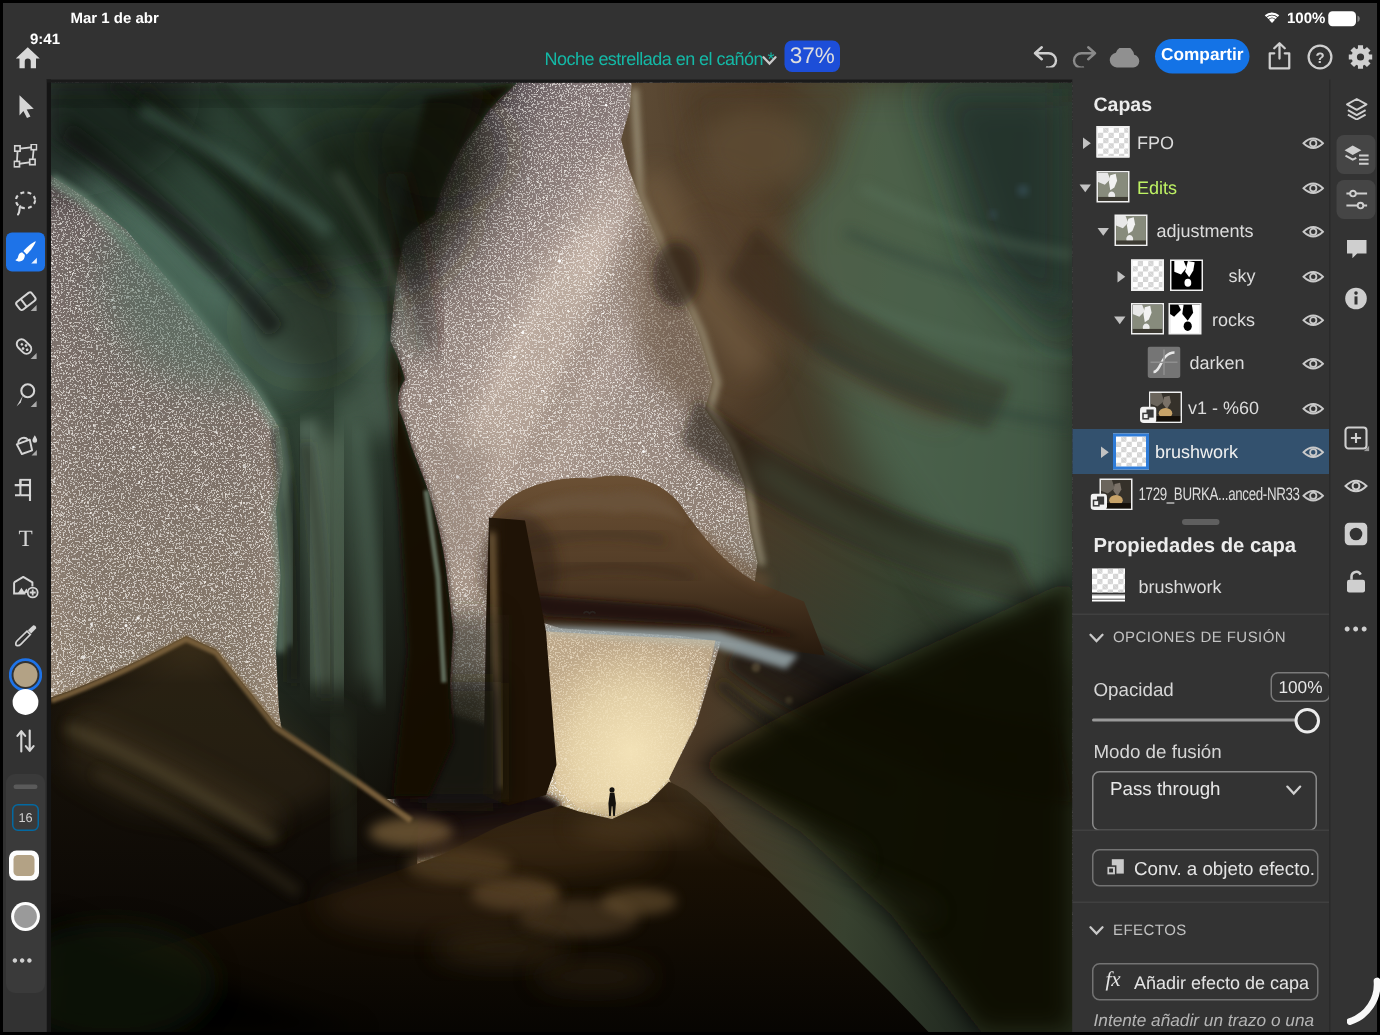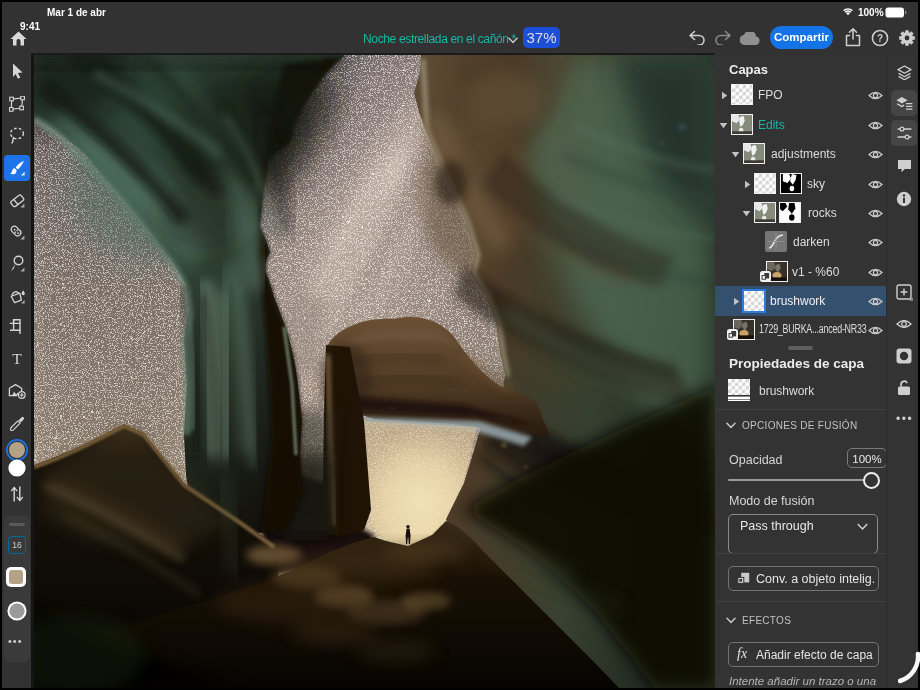--- a/index.html
+++ b/index.html
@@ -556,21 +556,21 @@
   <svg class="ic" style="left:4px;top:69px" width="9" height="7" viewBox="0 0 9 7">
           <path d="M0.7 1 L8.3 1 L4.5 6.2 Z" fill="#c2c2c2"></path>
         </svg>
   <svg class="ic" style="left:16px;top:61px;border:1px solid #f0f0f0;box-sizing:border-box" width="22" height="21" viewBox="0 0 22 21">
           <rect width="22" height="21" fill="#878b7c"></rect>
           <path d="M0 0 L7 0 L9 5 L5 9 L0 7 Z" fill="#e8e8e8"></path>
           <path d="M9 2 L13 1 L14 6 L12 11 L9 13 L8 7 Z" fill="#f2f2f2"></path>
           <path d="M10 14 a2.5 3 0 1 0 0.1 0 Z" fill="#ececec"></path>
           <rect y="18" width="22" height="3" fill="#3c3a32"></rect>
         </svg>
-  <div style="position:absolute;left:43px;top:65px;font-size:12px;color:#14b8a6;white-space:nowrap;">Edits</div>
+  <div style="position:absolute;left:43px;top:65px;font-size:12px;color:#bef264;white-space:nowrap;">Edits</div>
   <svg class="ic" style="left:153px;top:67px" width="15" height="11" viewBox="0 0 15 11">
           <path d="M1 5.5 Q7.5 -0.8 14 5.5 Q7.5 11.8 1 5.5 Z" fill="none" stroke="#c9c9c9" stroke-width="1.2"></path>
           <circle cx="7.5" cy="5.5" r="2.1" fill="none" stroke="#c9c9c9" stroke-width="1.2"></circle>
         </svg>
   <svg class="ic" style="left:16px;top:98px" width="9" height="7" viewBox="0 0 9 7">
           <path d="M0.7 1 L8.3 1 L4.5 6.2 Z" fill="#c2c2c2"></path>
         </svg>
   <svg class="ic" style="left:28px;top:90px;border:1px solid #f0f0f0;box-sizing:border-box" width="22" height="21" viewBox="0 0 22 21">
           <rect width="22" height="21" fill="#878b7c"></rect>
           <path d="M0 0 L7 0 L9 5 L5 9 L0 7 Z" fill="#e8e8e8"></path>
@@ -586,21 +586,21 @@
   <svg class="ic" style="left:29px;top:127px" width="7" height="9" viewBox="0 0 7 9">
           <path d="M1 0.7 L1 8.3 L6.2 4.5 Z" fill="#c2c2c2"></path>
         </svg>
   <div class="checker" style="position:absolute;left:39px;top:120px;width:22px;height:21px;border:1px solid #f0f0f0;box-sizing:border-box;"></div>
   <svg class="ic" style="left:65px;top:120px;border:1px solid #f0f0f0;box-sizing:border-box" width="22" height="21" viewBox="0 0 22 21">
           <rect width="22" height="21" fill="#000"></rect>
           <path d="M2 0 L9 0 L11 5 L7 10 L2 8 Z" fill="#fff"></path>
           <path d="M12 0 L17 1 L16 7 L13 12 L10 8 Z" fill="#fff"></path>
           <ellipse cx="12" cy="16" rx="2.5" ry="3" fill="#fff"></ellipse>
         </svg>
-  <div style="position:absolute;left:92px;top:124px;font-size:12px;color:#dcdcdc;white-space:nowrap;">sky</div>
+  <div style="position:absolute;left:104px;top:124px;font-size:12px;color:#dcdcdc;white-space:nowrap;">sky</div>
   <svg class="ic" style="left:153px;top:126px" width="15" height="11" viewBox="0 0 15 11">
           <path d="M1 5.5 Q7.5 -0.8 14 5.5 Q7.5 11.8 1 5.5 Z" fill="none" stroke="#c9c9c9" stroke-width="1.2"></path>
           <circle cx="7.5" cy="5.5" r="2.1" fill="none" stroke="#c9c9c9" stroke-width="1.2"></circle>
         </svg>
   <svg class="ic" style="left:27px;top:157px" width="9" height="7" viewBox="0 0 9 7">
           <path d="M0.7 1 L8.3 1 L4.5 6.2 Z" fill="#c2c2c2"></path>
         </svg>
   <svg class="ic" style="left:39px;top:149px;border:1px solid #f0f0f0;box-sizing:border-box" width="22" height="21" viewBox="0 0 22 21">
           <rect width="22" height="21" fill="#878b7c"></rect>
           <path d="M0 0 L7 0 L9 5 L5 9 L0 7 Z" fill="#e8e8e8"></path>
@@ -698,21 +698,21 @@
           <path d="M1.2 1.4 L5.5 6 L9.8 1.4" stroke="#d0d0d0" stroke-width="1.5" fill="none" stroke-linecap="round"></path>
         </svg>
   </div>
   <div style="position:absolute;left:0px;top:500px;width:171px;height:1px;background:#404040;"></div>
   <div style="position:absolute;left:13px;top:513px;width:151px;height:25px;border:1.3px solid #737373;border-radius:5px;box-sizing:border-box;">
     <svg class="ic" style="left:8px;top:5px" width="13" height="13" viewBox="0 0 13 13">
       <rect x="4.2" y="0.8" width="8" height="9.6" fill="#c9c9c9"></rect>
       <rect x="0.8" y="5.4" width="6" height="6" fill="#c9c9c9" stroke="#333" stroke-width="1"></rect>
       <rect x="2.4" y="7" width="2.6" height="2.6" fill="#333"></rect>
     </svg>
-    <span style="position:absolute;left:27px;top:4.5px;font-size:12.5px;color:#e4e4e4;">Conv. a objeto intelig.</span>
+    <span style="position:absolute;left:27px;top:4.5px;font-size:12.5px;color:#e4e4e4;">Conv. a objeto efecto.</span>
   </div>
   <div style="position:absolute;left:0px;top:548px;width:171px;height:1px;background:#404040;"></div>
   <svg class="ic" style="left:11px;top:564px" width="10" height="7" viewBox="0 0 10 7">
         <path d="M1 1.2 L5 5.4 L9 1.2" stroke="#c9c9c9" stroke-width="1.5" fill="none" stroke-linecap="round"></path>
       </svg>
   <div style="position:absolute;left:27px;top:562px;font-size:10px;color:#c2c2c2;letter-spacing:0.3px;">EFECTOS</div>
   <div style="position:absolute;left:13px;top:589px;width:151px;height:25px;border:1.3px solid #737373;border-radius:5px;box-sizing:border-box;">
     <span style="position:absolute;left:8px;top:3px;font-size:14px;font-style:italic;color:#e4e4e4;font-family:'Liberation Serif',serif;">fx</span>
     <span style="position:absolute;left:27px;top:5px;font-size:12px;color:#e4e4e4;">Añadir efecto de capa</span>
   </div>

